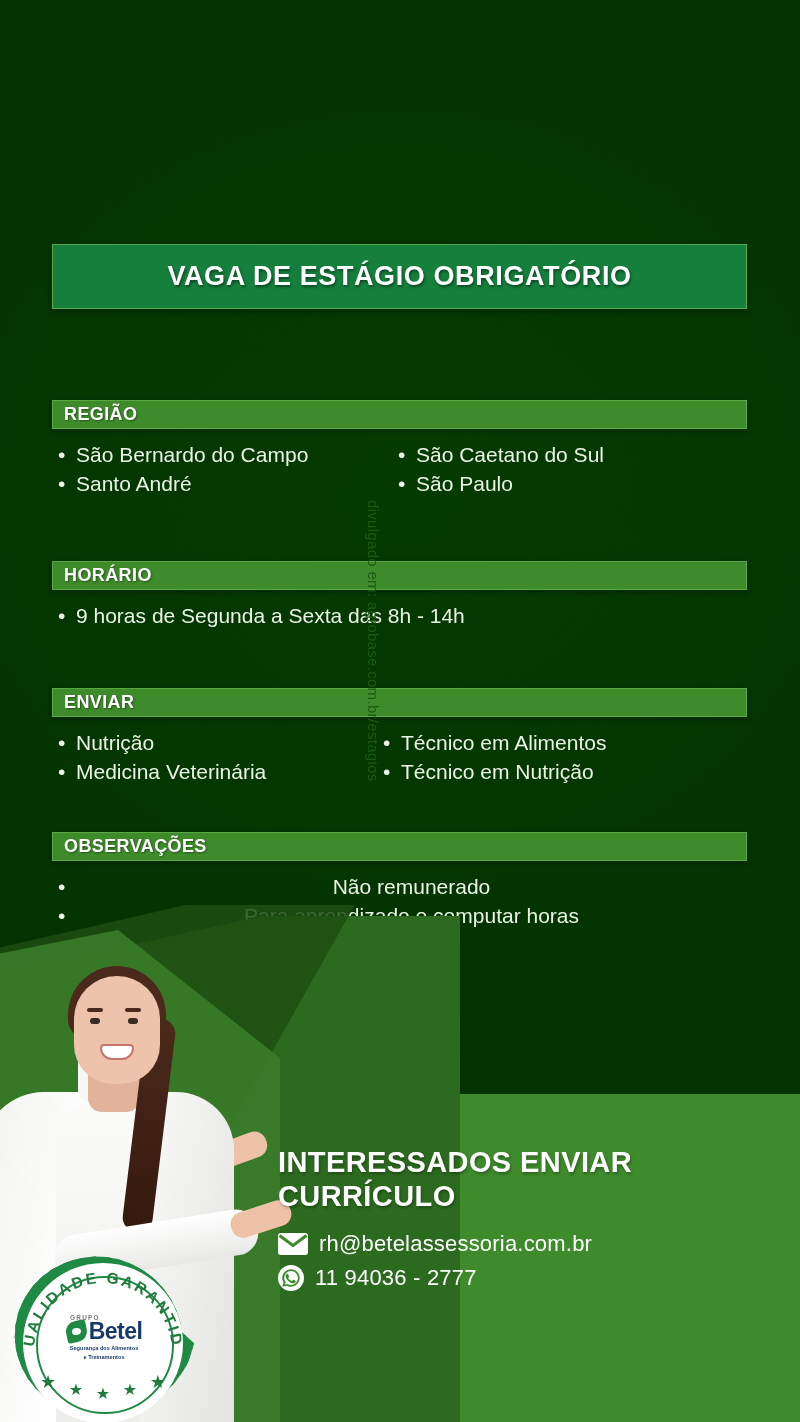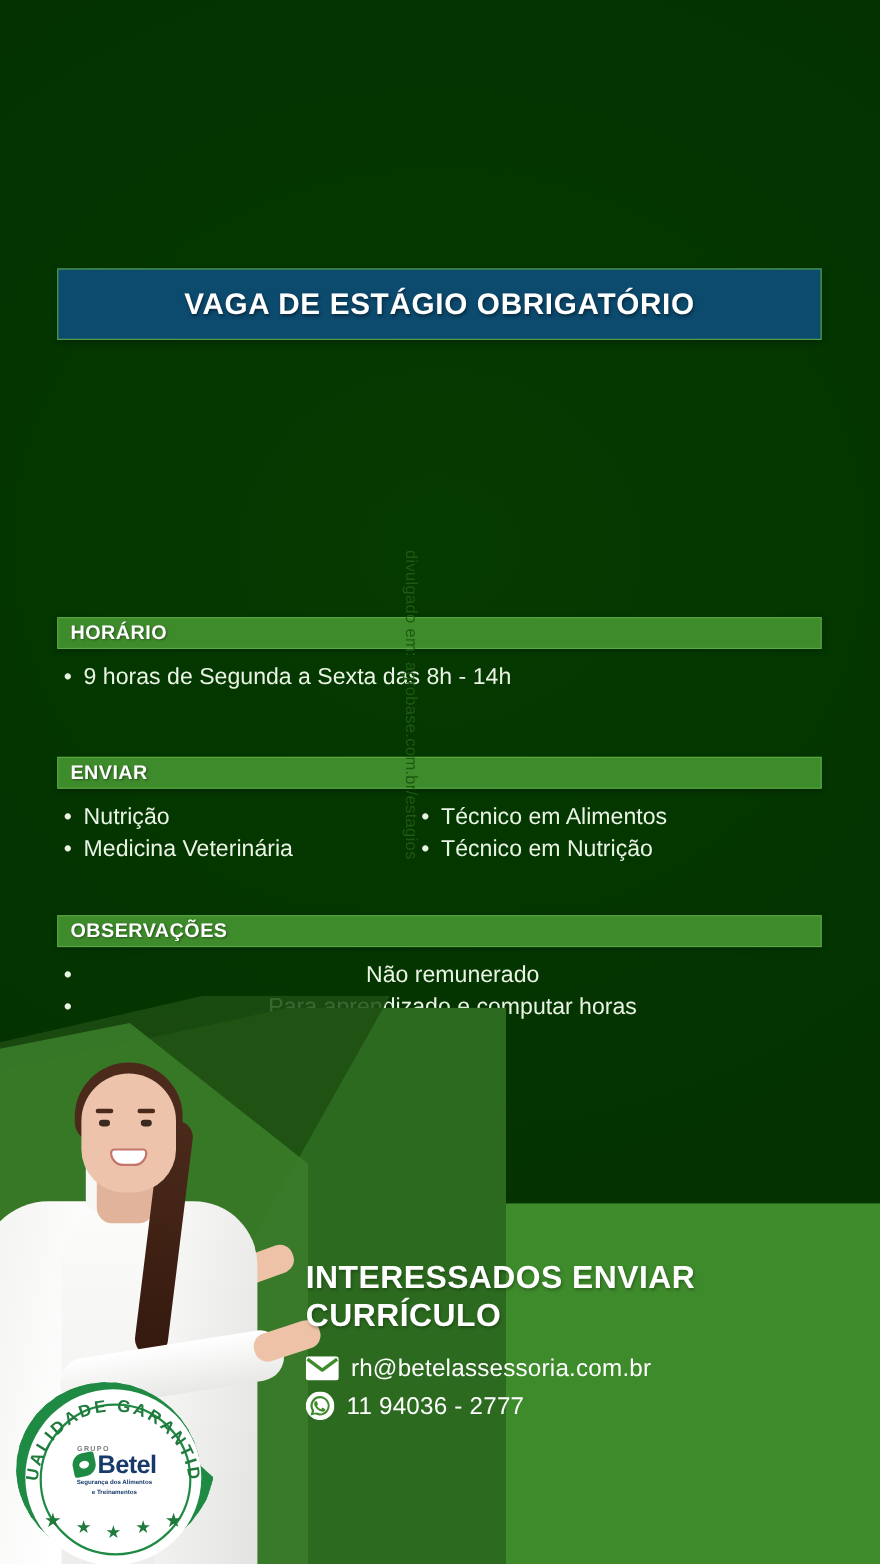--- a/index.html
+++ b/index.html
@@ -21,21 +21,21 @@
     position:absolute; inset:0;
     background:radial-gradient(ellipse 120% 60% at 50% 35%, #05400088 0%, #02260000 70%);
     pointer-events:none;
   }
 
   
   .title-bar{
     position:absolute;
     left:52px; top:244px;
     width:695px; height:65px;
-    background:#0c4a6e;
+    background:#15803d;
     border:1px solid #59a843;
     display:flex; align-items:center; justify-content:center;
     box-sizing:border-box;
     box-shadow:0 2px 6px rgba(0,0,0,.35);
   }
   .title-bar .t{
     color:#ffffff;
     font-size:27px;
     font-weight:bold;
     letter-spacing:.6px;
@@ -348,20 +348,35 @@
 <body>
 
 <div id="poster">
 
   <div class="bg-vignette"></div>
 
   <div class="title-bar">
     <span class="t">VAGA DE ESTÁGIO OBRIGATÓRIO</span>
   </div>
 
+  <div class="section" id="sec-regiao">
+    <div class="sec-head">
+      <span class="h">REGIÃO</span>
+    </div>
+    <div class="sec-body">
+      <div class="col c1">
+        <div class="bullet">São Bernardo do Campo</div>
+        <div class="bullet">Santo André</div>
+      </div>
+      <div class="col c2">
+        <div class="bullet">São Caetano do Sul</div>
+        <div class="bullet">São Paulo</div>
+      </div>
+    </div>
+  </div>
 
   <div class="section" id="sec-horario">
     <div class="sec-head">
       <span class="h">HORÁRIO</span>
     </div>
     <div class="sec-body">
       <div class="col c1" style="width:100%">
         <div class="bullet">9 horas de Segunda a Sexta das 8h - 14h</div>
       </div>
     </div>

